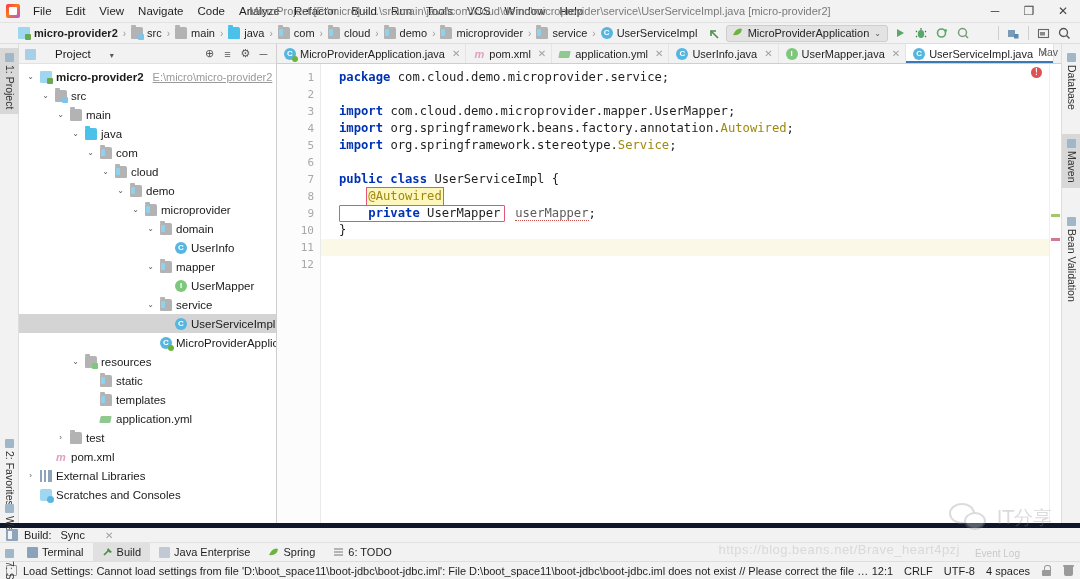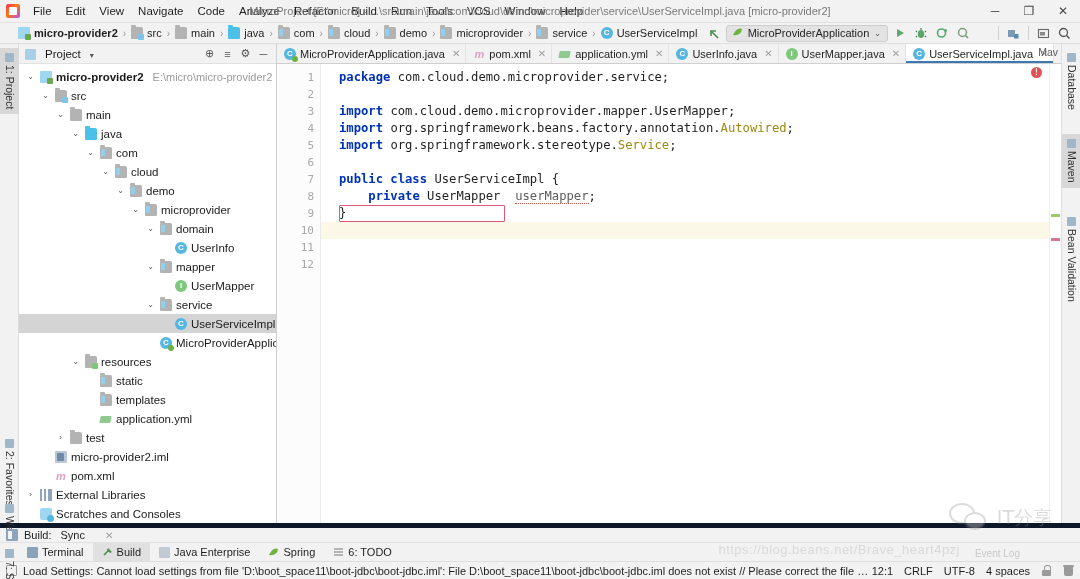--- a/index.html
+++ b/index.html
@@ -128,36 +128,36 @@
   .project-panel {
     width:258px; flex:0 0 258px; background:#fff;
     display:flex; flex-direction:column;
     border-right:1px solid #cfcfcf;
   }
   .pp-header {
     height:20px; flex:0 0 20px; background:#f2f2f2;
     display:flex; align-items:center; padding:0 4px 0 6px;
     border-bottom:1px solid #e2e2e2;
   }
-  .pp-title { display:flex; align-items:flex-end; gap:9px; font-size:11.5px; }
+  .pp-title { display:flex; align-items:flex-end; gap:19px; font-size:11.5px; }
   .pp-sq { width:11px;height:11px;background:#a8cfe8;border-radius:1px; }
   .caret { font-size:8px; color:#555; }
   .pp-icons { margin-left:auto; display:flex; gap:1px; align-items:center; }
   .pp-ic { width:17px;height:17px;display:flex;align-items:center;justify-content:center;font-size:11px;color:#555;cursor:default; }
 
   .tree { flex:1 1 auto; overflow:hidden; padding-top:3px; background:#fff; }
   .tnode {
     height:19px; display:flex; align-items:center; gap:4px;
     font-size:11.5px; color:#1a1a1a; white-space:nowrap; cursor:default;
     padding-right:4px;
   }
   .tnode.selected { background:#d4d4d4; }
   .tarrow { width:11px; flex:0 0 11px; text-align:center; font-size:8px; color:#5a5a5a; }
   .tnode.bold .tlbl { font-weight:bold; }
-  .tpath { color:#9a9a9a; font-size:11px; margin-left:5px; }
+  .tpath { color:#9a9a9a; font-size:11px; margin-left:5px;text-decoration:underline; }
 
   
   .editor-area { flex:1 1 auto; display:flex; flex-direction:column; min-width:0; background:#fff; }
   .tabbar {
     height:20px; flex:0 0 20px; background:#f2f2f2;
     display:flex; align-items:stretch; border-bottom:1px solid #cfcfcf;
   }
   .etab {
     display:flex; align-items:center; gap:4px;
     padding:0 5px 0 7px; font-size:11px; color:#1f1f1f;
@@ -551,25 +551,20 @@
             <span class="ic ic-yml"></span>
             <span class="tlbl">application.yml</span>
           </div>
           <div class="tnode" style="padding-left: 36px;">
             <span class="tarrow">›</span>
             <span class="ic ic-folder"></span>
             <span class="tlbl">test</span>
           </div>
           <div class="tnode" style="padding-left: 21px;">
             <span class="tarrow"></span>
-            <span class="ic ic-iml"></span>
-            <span class="tlbl">micro-provider2.iml</span>
-          </div>
-          <div class="tnode" style="padding-left: 21px;">
-            <span class="tarrow"></span>
             <span class="ic ic-xml">m</span>
             <span class="tlbl">pom.xml</span>
           </div>
           <div class="tnode" style="padding-left: 6px;">
             <span class="tarrow">›</span>
             <span class="ic ic-lib"></span>
             <span class="tlbl">External Libraries</span>
           </div>
           <div class="tnode" style="padding-left: 6px;">
             <span class="tarrow"></span>
@@ -629,20 +624,21 @@
           </div>
         <div class="code" id="code-root">
           <div class="err-badge">!</div>
         <div class="cline"><span class="k">package </span><span class="pl">com.cloud.demo.microprovider.service;</span></div>
             <div class="cline"></div>
             <div class="cline"><span class="k">import </span><span class="pl">com.cloud.demo.microprovider.mapper.UserMapper;</span></div>
             <div class="cline"><span class="k">import </span><span class="pl">org.springframework.beans.factory.annotation.</span><span class="an">Autowired</span><span class="pl">;</span></div>
             <div class="cline"><span class="k">import </span><span class="pl">org.springframework.stereotype.</span><span class="an">Service</span><span class="pl">;</span></div>
             <div class="cline"></div>
             <div class="cline"><span class="k">public class </span><span class="cn">UserServiceImpl {</span></div>
+            <div class="cline">    <span class="hlbox an">@Autowired</span></div>
             <div class="cline"><span class="pl">    </span><span class="k">private </span><span class="cn">UserMapper  </span><span class="fld">userMapper</span><span class="pl">;</span></div>
             <div class="cline"><span class="pl">}</span></div>
             <div class="cline hl"></div>
             <div class="hlbox-strip" style="top: 141px;"></div>
           </div>
         <div class="marker-bar">
           <div class="mk" style="top:150px;background:#9fc96a;"></div>
           <div class="mk" style="top:174px;background:#d4788f;"></div>
         </div>
       </div>

